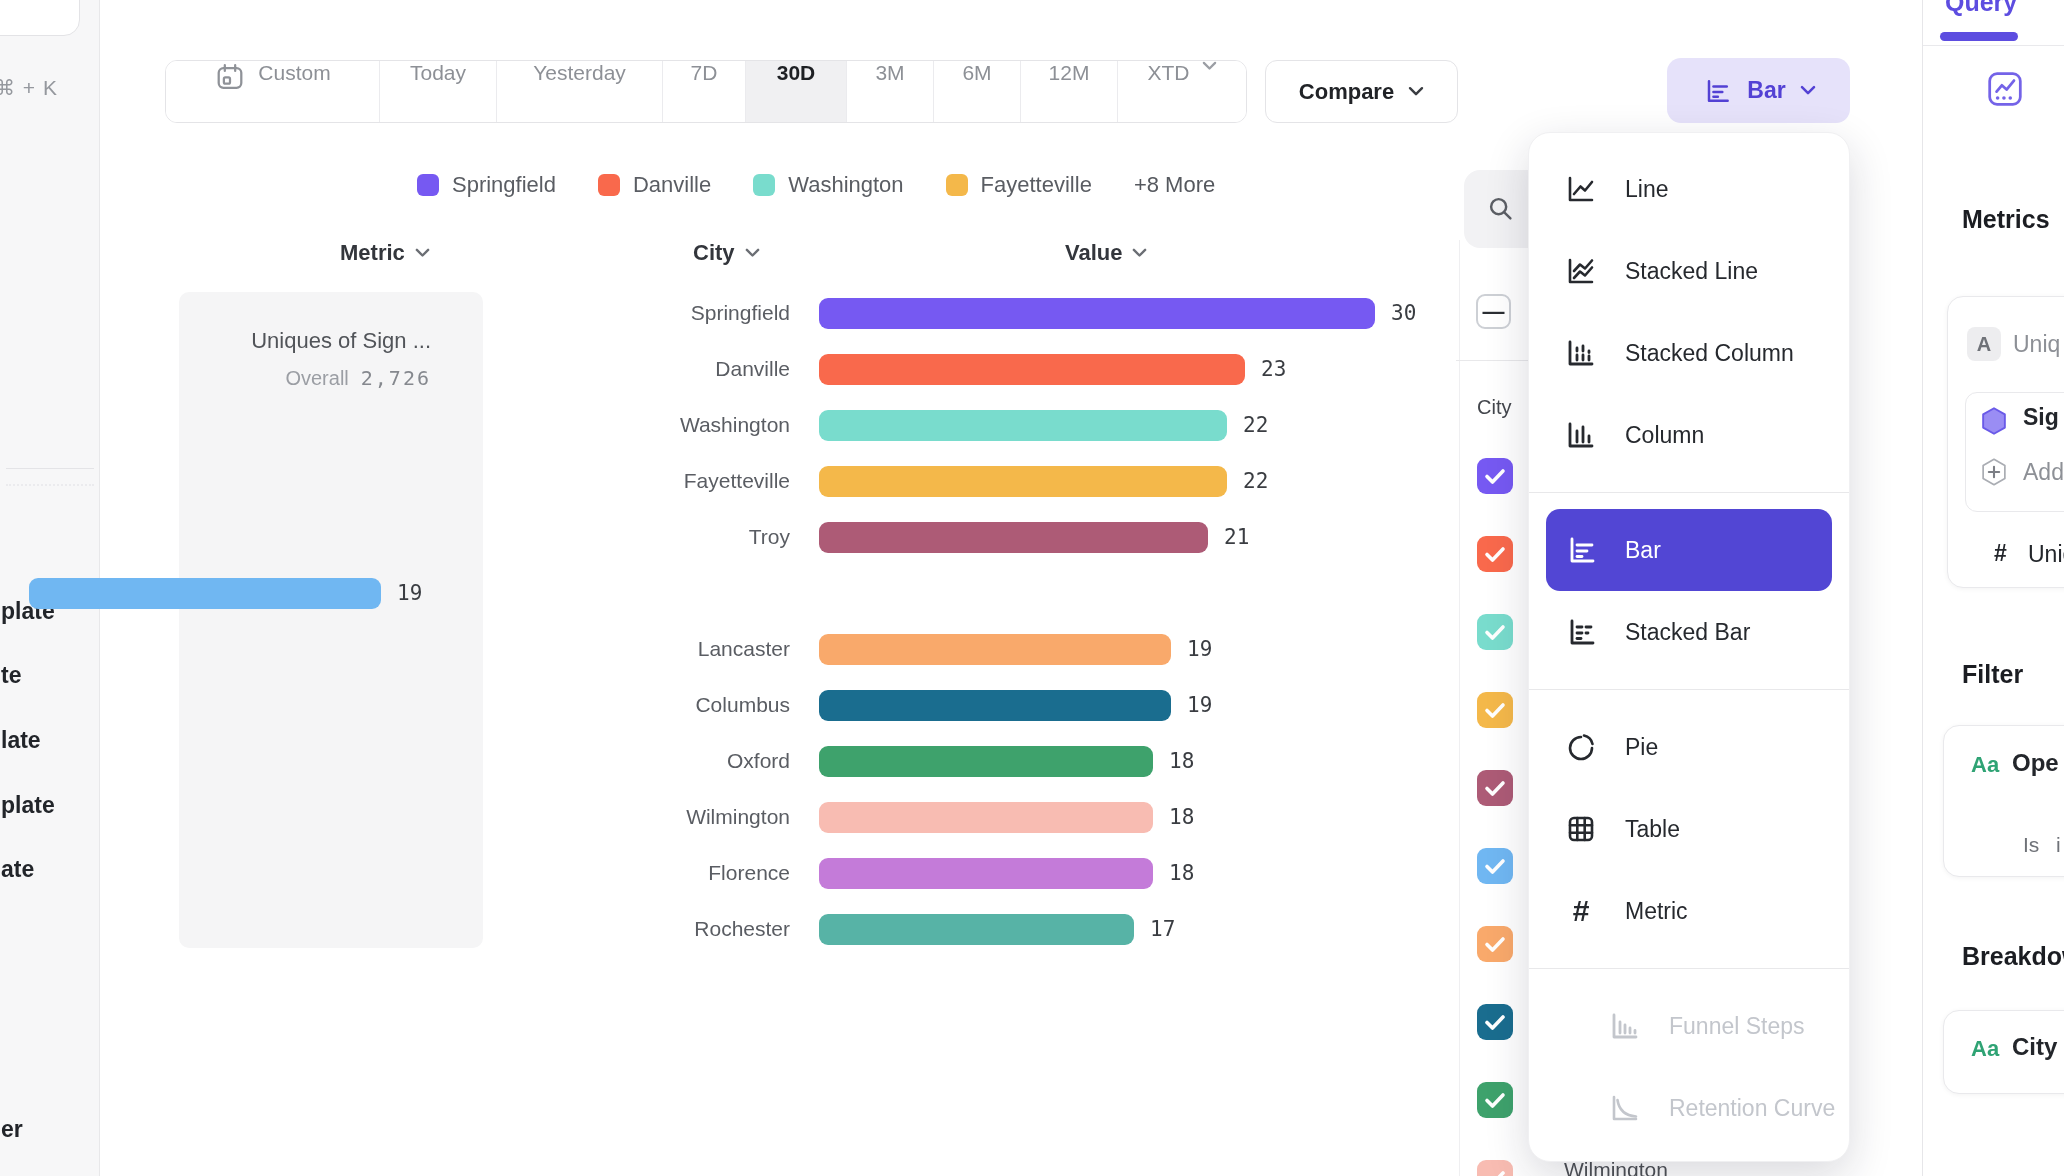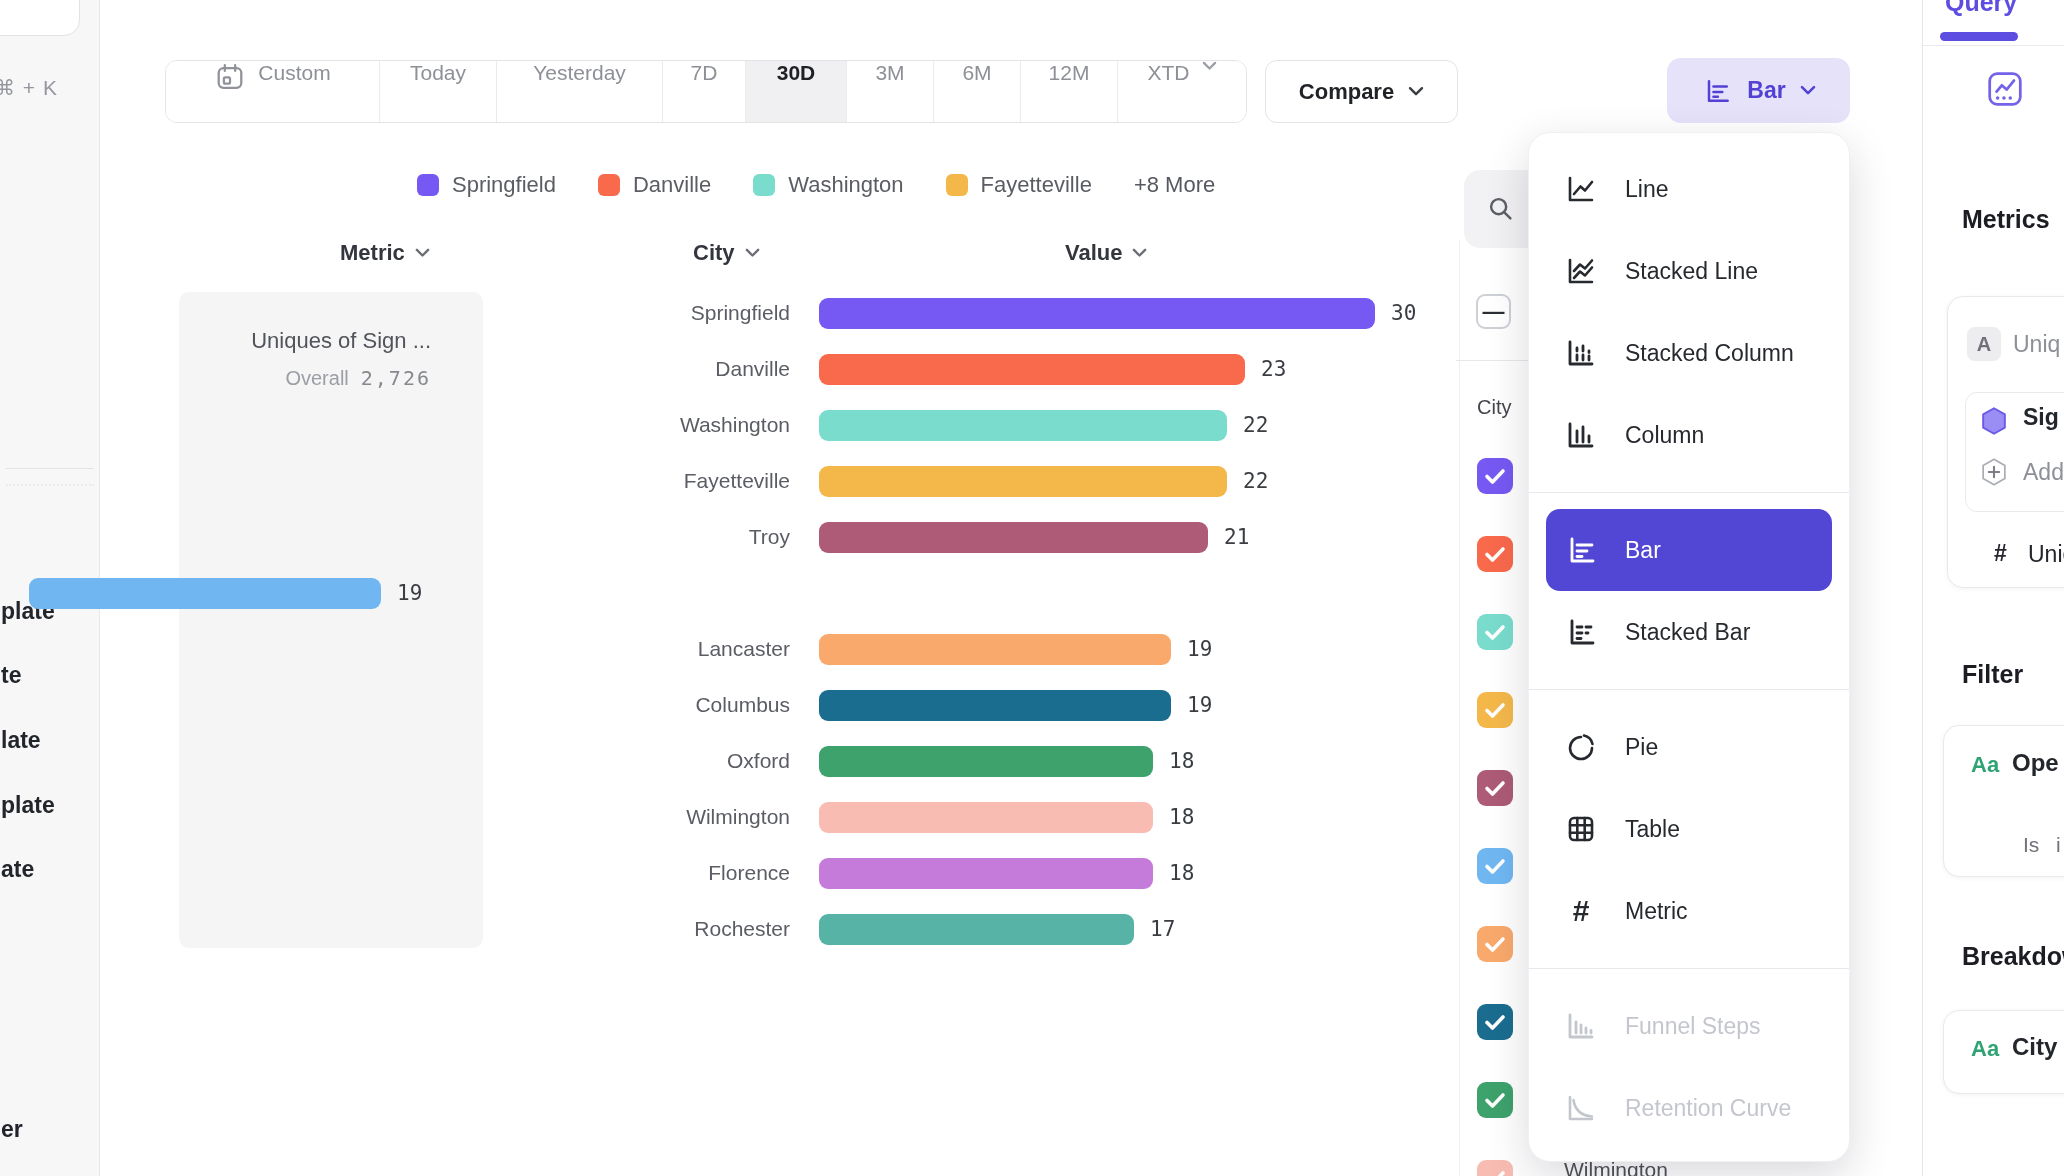--- a/index.html
+++ b/index.html
@@ -62,21 +62,21 @@
   .bd-divider { left:1456px; top:360px; width:110px; height:0; border-top:1px solid #e8e8ea; }
   .bd-city { left:1477px; top:396px; font-size:20px; font-weight:500; color:#43464c; }
   .bd-cb { left:1477px; width:36px; height:36px; border-radius:9px; display:flex; align-items:center; justify-content:center; cursor:pointer; }
   .bd-partial-label { left:1564px; top:1158px; font-size:21px; font-weight:500; color:#4e5156; z-index:1; }
 
   
   .menu { left:1528px; top:132px; width:322px; height:1030px; background:#fff; border:1px solid #f0f0f2; border-radius:22px;
           box-shadow:0 14px 44px rgba(24,24,50,.16); padding-top:15px; z-index:5; }
   .mitem { height:82px; display:flex; align-items:center; gap:26px; padding-left:34px; font-size:23px; font-weight:500; color:#26292e; cursor:pointer; }
   .mitem.msel { margin:0 17px; padding-left:17px; background:#5246d4; color:#fff; border-radius:14px; }
-  .mitem.mdis { color:#c3c6cc; cursor:default; }
+  .mitem.mdis { color:#c3c6cc; cursor:default;margin-left:44px; }
   .mdiv { margin:16px 0; border-top:1px solid #e8e8ea; }
   .mi { flex:0 0 auto; }
   .hash { width:36px; text-align:center; font-size:30px; font-weight:600; line-height:36px; }
 
   
   .qpanel { left:1922px; top:0; width:142px; height:1176px; background:#fff; border-left:1px solid #e6e6e9; }
   .q-tab { left:1945px; top:-12px; font-size:25px; font-weight:700; color:#5d4de0; cursor:pointer; }
   .q-underline { left:1940px; top:32px; width:78px; height:9px; border-radius:5px; background:#5d4de0; }
   .q-divider { left:1923px; top:45px; width:141px; height:0; border-top:1px solid #e9e9ec; }
   .q-charticon { left:1986px; top:70px; color:#7463e8; cursor:pointer; }

